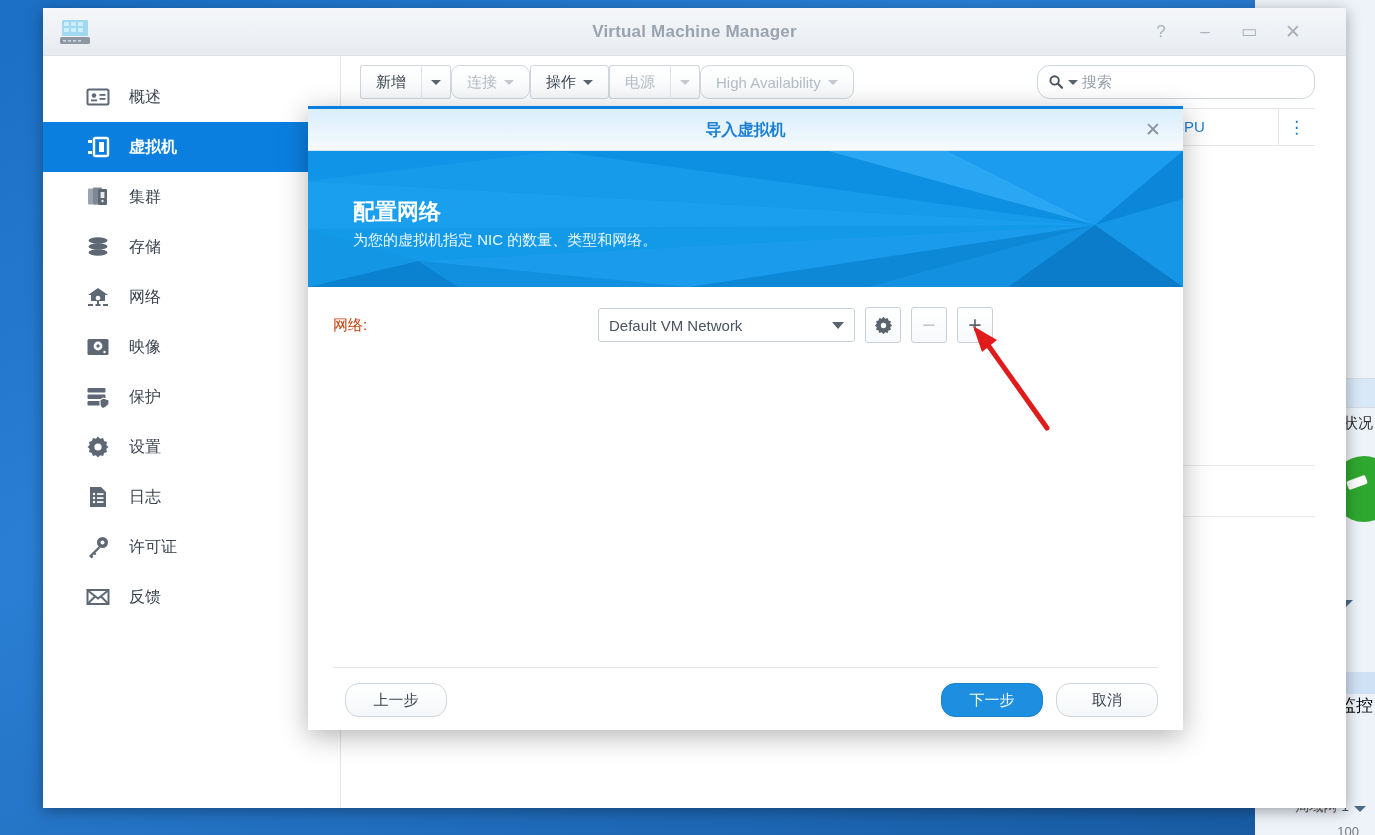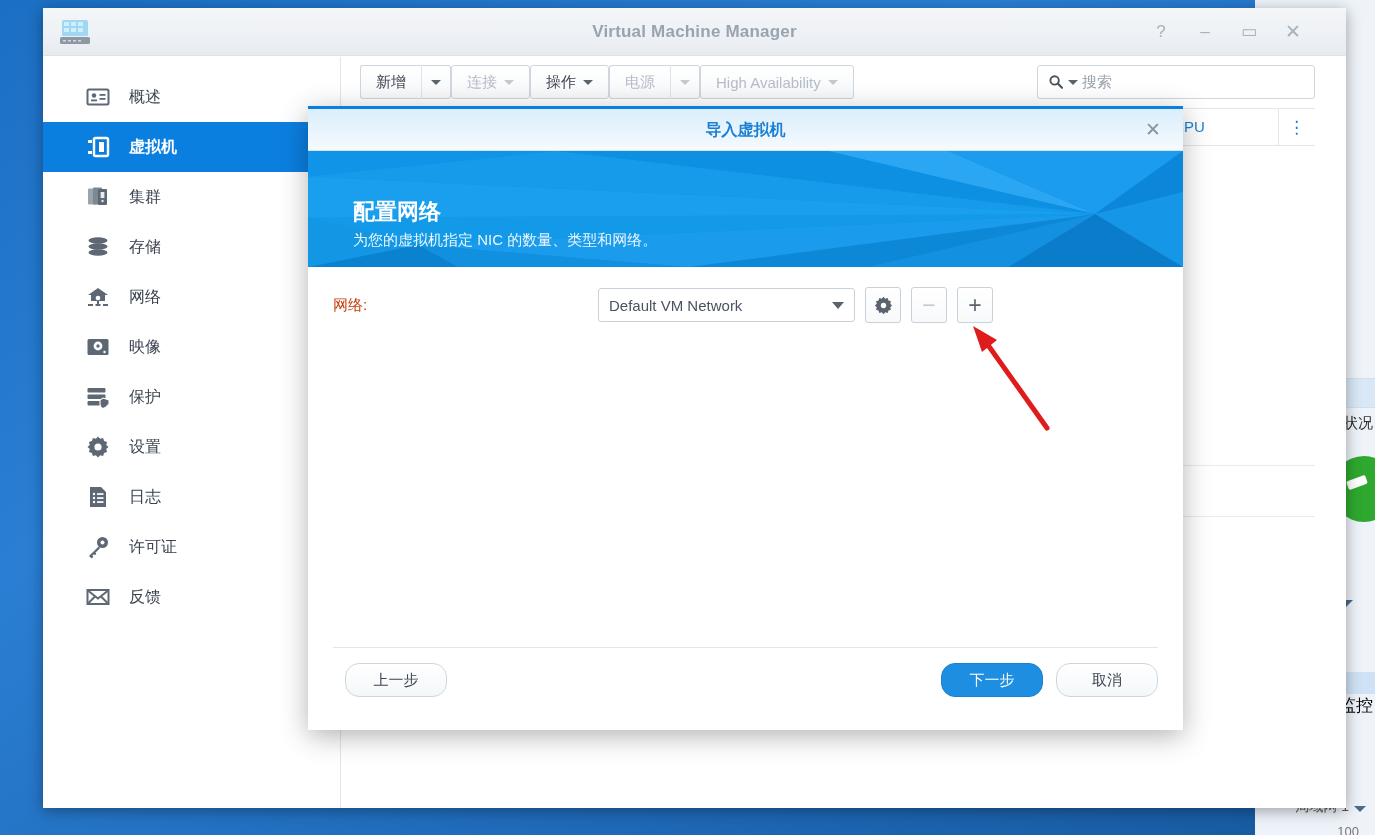--- a/index.html
+++ b/index.html
@@ -127,34 +127,34 @@
   }
   .tb-group { display: flex; }
   .tb-btn {
     height: 34px; padding: 0 15px;
     border: 1px solid #cfd6dd; border-radius: 3px;
     background: linear-gradient(180deg,#ffffff 0%,#f6f8fa 100%);
     font-size: 15px; color: #3c4450;
     display: flex; align-items: center; gap: 7px; cursor: pointer;
     white-space: nowrap;
   }
-  .tb-btn.disabled { color: #b6bdc6; }
+  .tb-btn.disabled { color: #b6bdc6; border-radius: 9px; }
   .tb-group .tb-btn.split-main { border-radius: 3px 0 0 3px; border-right: none; }
   .tb-group .tb-btn.split-arrow {
     border-radius: 0 3px 3px 0; padding: 0 9px; border-left: 1px solid #dfe4ea;
   }
   .caret {
     width: 0; height: 0; border-left: 5px solid transparent;
     border-right: 5px solid transparent; border-top: 5px solid #5a646f;
   }
   .tb-btn.disabled .caret { border-top-color: #c3c9d1; }
   #search-box {
     position: absolute; right: 31px; top: 8px;
     width: 278px; height: 34px;
-    border: 1px solid #cfd6dd; border-radius: 3px; background: #fff;
+    border: 1px solid #cfd6dd; border-radius: 13px; background: #fff;
     display: flex; align-items: center; padding-left: 10px; gap: 4px;
   }
   #search-placeholder { font-size: 15px; color: #9aa2ac; }
   
   #list-header {
     position: absolute; left: 0; right: 31px; top: 51px; height: 38px;
     border-top: 1px solid #e3e7eb; border-bottom: 1px solid #e3e7eb;
     display: flex; align-items: center;
   }
   #list-header-spacer { flex: 1 1 auto; border-right: 1px solid #e3e7eb; height: 100%; }
@@ -187,21 +187,21 @@
   #dialog-title {
     position: absolute; left: 0; right: 0; top: 11px;
     text-align: center; font-size: 16px; font-weight: bold; color: #1b7fd4;
   }
   #dialog-close {
     position: absolute; right: 18px; top: 9px; width: 24px; height: 24px;
     text-align: center; line-height: 24px; font-size: 19px;
     color: #8a949e; cursor: pointer; user-select: none;
   }
   #dialog-banner {
-    position: relative; height: 116px; overflow: hidden;
+    position: relative; height: 136px; overflow: hidden;
     background: #0f94e8;
     padding-left: 32px;
   }
   #dialog-banner svg { position: absolute; inset: 0; width: 100%; height: 100%; }
   #banner-heading {
     position: absolute; left: 45px; top: 46px;
     font-size: 22px; font-weight: bold; color: #ffffff;
   }
   #banner-sub {
     position: absolute; left: 45px; top: 80px;

